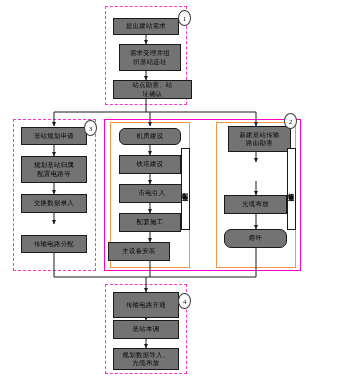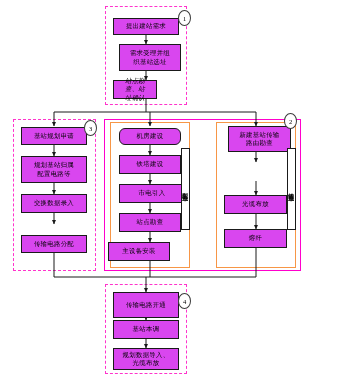--- a/index.html
+++ b/index.html
@@ -17,21 +17,21 @@
   #canvas {
     position: absolute;
     left: 0; top: 0;
     width: 338px;
     height: 380px;
   }
   .box {
     position: absolute;
     box-sizing: border-box;
     border: 1px solid #1a1a1a;
-    background: #d946ef;
+    background: #737373;
     color: #000000;
     font-size: 6.4px;
     line-height: 8.4px;
     letter-spacing: 0.3px;
     display: flex;
     align-items: center;
     justify-content: center;
     text-align: center;
     padding: 1px 6px;
     white-space: pre-line;
@@ -144,42 +144,42 @@
       <line x1="146" y1="277" x2="146" y2="292" marker-end="url(#ah)"></line>
 
       <line x1="146" y1="311" x2="146" y2="320" marker-end="url(#ah)"></line>
       <line x1="146" y1="339" x2="146" y2="348" marker-end="url(#ah)"></line>
     </g>
   </svg>
 
   <div class="box" style="left:113px; top:18px; width:66px; height:17px;">提出建站需求</div>
   <div class="box" style="left:119px; top:44px; width:62px; height:27px;">需求受理并组
 织基站选址</div>
-  <div class="box" style="left:113px; top:80px; width:44px; height:19px;font-style:italic;">站点勘查、站
+  <div class="box" style="left:113px; top:80px; width:79px; height:19px;">站点勘查、站
 址确认</div>
   <div class="badge" style="left:178px; top:10px;">1</div>
 
   <div class="box" style="left:21px; top:127px; width:66px; height:18px;">基站规划申请</div>
   <div class="box" style="left:21px; top:156px; width:66px; height:27px;">规划基站归属
 配置电路等</div>
   <div class="box" style="left:21px; top:194px; width:66px; height:19px;">交换数据录入</div>
   <div class="box" style="left:21px; top:235px; width:66px; height:18px;">传输电路分配</div>
   <div class="badge" style="left:84px; top:120px;">3</div>
 
   <div class="box" style="left:119px; top:128px; width:62px; height:17px;border-radius:6px;">机房建设</div>
   <div class="box" style="left:119px; top:155px; width:62px; height:19px;">铁塔建设</div>
   <div class="box" style="left:119px; top:184px; width:66px; height:19px;">市电引入</div>
-  <div class="box" style="left:119px; top:213px; width:62px; height:19px;">站点勘查</div>
+  <div class="box" style="left:119px; top:213px; width:62px; height:19px;">配套施工</div>
   <div class="box" style="left:108px; top:242px; width:62px; height:19px;">主设备安装</div>
   <div class="vbox" style="left:181px; top:148px; width:9px; height:82px;">配套施工单位</div>
 
   <div class="box" style="left:228px; top:126px; width:63px; height:26px;">新建基站传输
 路由勘查</div>
   <div class="box" style="left:224px; top:195px; width:63px; height:19px;">光缆布放</div>
-  <div class="box" style="left:224px; top:229px; width:63px; height:19px;">熔纤</div>
+  <div class="box" style="left:224px; top:229px; width:63px; height:19px;border-radius:7px;">熔纤</div>
   <div class="vbox" style="left:287px; top:148px; width:9px; height:82px;">传输施工单位</div>
   <div class="badge" style="left:284px; top:113px;">2</div>
 
   <div class="box" style="left:113px; top:292px; width:66px; height:26px;">传输电路开通</div>
   <div class="box" style="left:113px; top:320px; width:66px; height:19px;">基站本调</div>
   <div class="box" style="left:113px; top:348px; width:66px; height:22px;">规划数据导入、
 光缆布放</div>
   <div class="badge" style="left:178px; top:293px;">4</div>
 
 </div>

